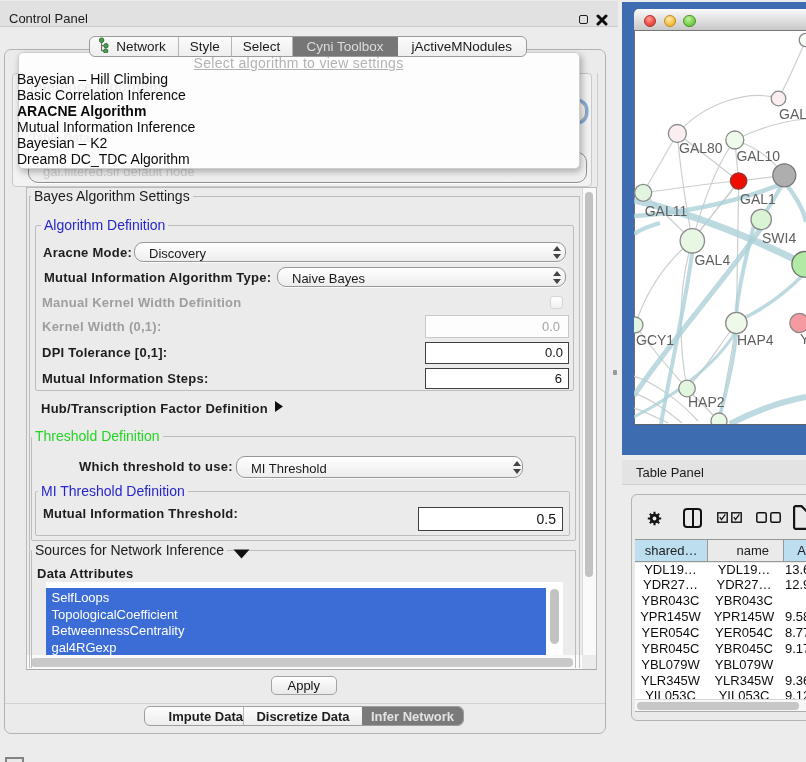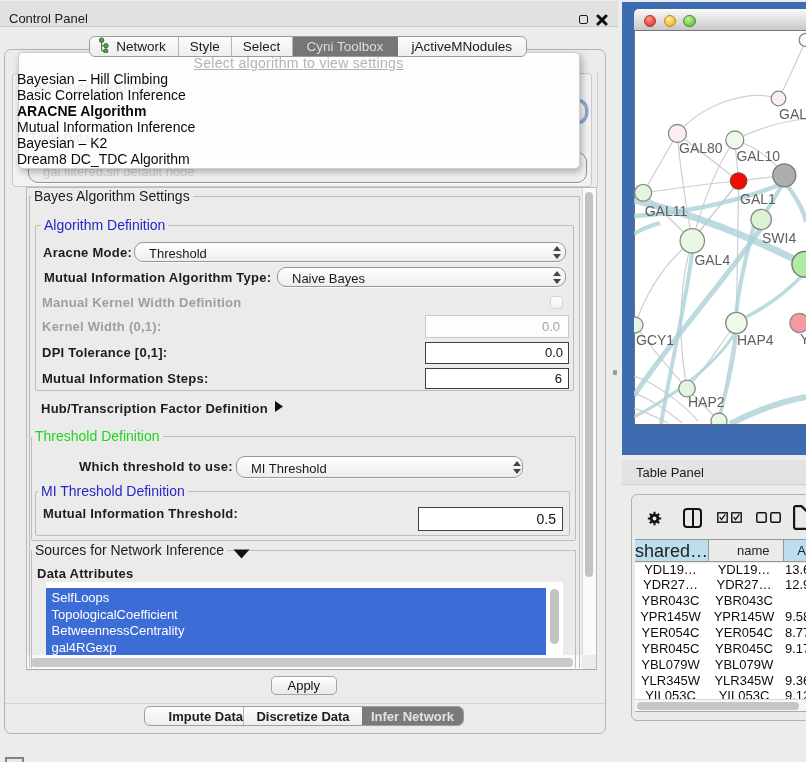--- a/index.html
+++ b/index.html
@@ -46,21 +46,21 @@
 <div class="abs" style="left:31px;top:658px;width:542px;height:8.5px;background:#c9c9c9;border-radius:4px;"></div>
 
 <fieldset style="left:29px;top:196px;width:551px;height:472px;border-radius:0;border-bottom:none;"></fieldset>
 <div class="gtitle" style="left:31px;top:189px;color:#1c1c1c;">Bayes Algorithm Settings</div>
 
 <fieldset style="left:35px;top:225px;width:539px;height:166px;"></fieldset>
 <div class="gtitle" style="left:41px;top:218px;color:#2626cc;">Algorithm Definition</div>
 
 <div class="abs b13" style="left:43px;top:245px;">Aracne Mode:</div>
 <div class="combo" style="left:134px;top:241.5px;width:432px;height:20px;">
-  <span style="position:absolute;left:14px;top:3px;font-size:13px;color:#1a1a1a;">Threshold</span>
+  <span style="position:absolute;left:14px;top:3px;font-size:13px;color:#1a1a1a;">Discovery</span>
   <span class="ar arup" style="left:418px;top:3.5px;"></span>
       <span class="ar ardn" style="left:418px;top:11px;"></span>
 </div>
 <div class="abs b13" style="left:44px;top:270px;">Mutual Information Algorithm Type:</div>
 <div class="combo" style="left:277px;top:266.5px;width:289px;height:20px;">
   <span style="position:absolute;left:14px;top:3px;font-size:13px;color:#1a1a1a;">Naive Bayes</span>
   <span class="ar arup" style="left:275px;top:3.5px;"></span>
       <span class="ar ardn" style="left:275px;top:11px;"></span>
 </div>
 <div class="abs b13 gray" style="left:42px;top:295px;">Manual Kernel Width Definition</div>
@@ -249,21 +249,21 @@
 </svg>
 <svg class="abs" style="left:756px;top:512px;" width="25" height="11" viewBox="0 0 25 11">
 <rect x="0.8" y="0.8" width="9.4" height="9.4" fill="none" stroke="#111" stroke-width="1.5" rx="1.5"></rect>
 <rect x="14.8" y="0.8" width="9.4" height="9.4" fill="none" stroke="#111" stroke-width="1.5" rx="1.5"></rect>
 </svg>
 <svg class="abs" style="left:793px;top:505px;" width="13" height="25" viewBox="0 0 13 25">
 <path d="M2.2 1.1 L8.5 1.1 M8.5 1.1 L13 5.6 M1.1 2.2 L1.1 22.8 M2.2 23.9 L13 23.9" fill="none" stroke="#151515" stroke-width="2.2" stroke-linecap="round"></path>
 </svg>
 
 <div class="abs" style="left:635px;top:539px;width:171px;height:23px;border-top:1px solid #979797;border-bottom:1px solid #979797;display:flex;">
-  <div style="width:74.5px;background:#bcdeee;border-right:1px solid #979797;text-align:center;font-size:18px;color:#222;line-height:22px;">shared…</div>
+  <div style="width:74.5px;background:#bcdeee;border-right:1px solid #979797;text-align:center;font-size:13px;color:#222;line-height:22px;">shared…</div>
   <div style="width:77px;background:#eaeaea;border-right:1px solid #979797;text-align:center;font-size:13px;color:#222;line-height:22px;padding-left:14px;">name</div>
   <div style="flex:1;background:#bcdeee;font-size:13px;color:#222;line-height:22px;padding-left:13px;">A</div>
 </div>
 <div class="abs" style="left:635px;top:562.5px;width:172px;height:136.5px;background:#fff;overflow:hidden;">
   <div style="position:absolute;left:0;top:-0.9px;width:71px;text-align:center;font-size:13px;color:#0d0d0d;line-height:15.85px;">YDL19…<br>YDR27…<br>YBR043C<br>YPR145W<br>YER054C<br>YBR045C<br>YBL079W<br>YLR345W<br>YIL053C</div>
   <div style="position:absolute;left:73px;top:-0.9px;width:72px;text-align:center;font-size:13px;color:#0d0d0d;line-height:15.85px;">YDL19…<br>YDR27…<br>YBR043C<br>YPR145W<br>YER054C<br>YBR045C<br>YBL079W<br>YLR345W<br>YIL053C</div>
   <div style="position:absolute;left:150px;top:-0.9px;width:45px;font-size:13px;color:#0d0d0d;line-height:15.85px;">13.60<br>12.95<br>&nbsp;<br>9.582<br>8.771<br>9.179<br>&nbsp;<br>9.362<br>9.121</div>
 </div>
 <div class="abs" style="left:635px;top:699px;width:171px;height:11.5px;background:#f6f6f6;border-top:1px solid #d8d8d8;"></div>
 <div class="abs" style="left:637px;top:701.8px;width:162px;height:8.2px;background:#c6c6c6;border-radius:4px;"></div>

